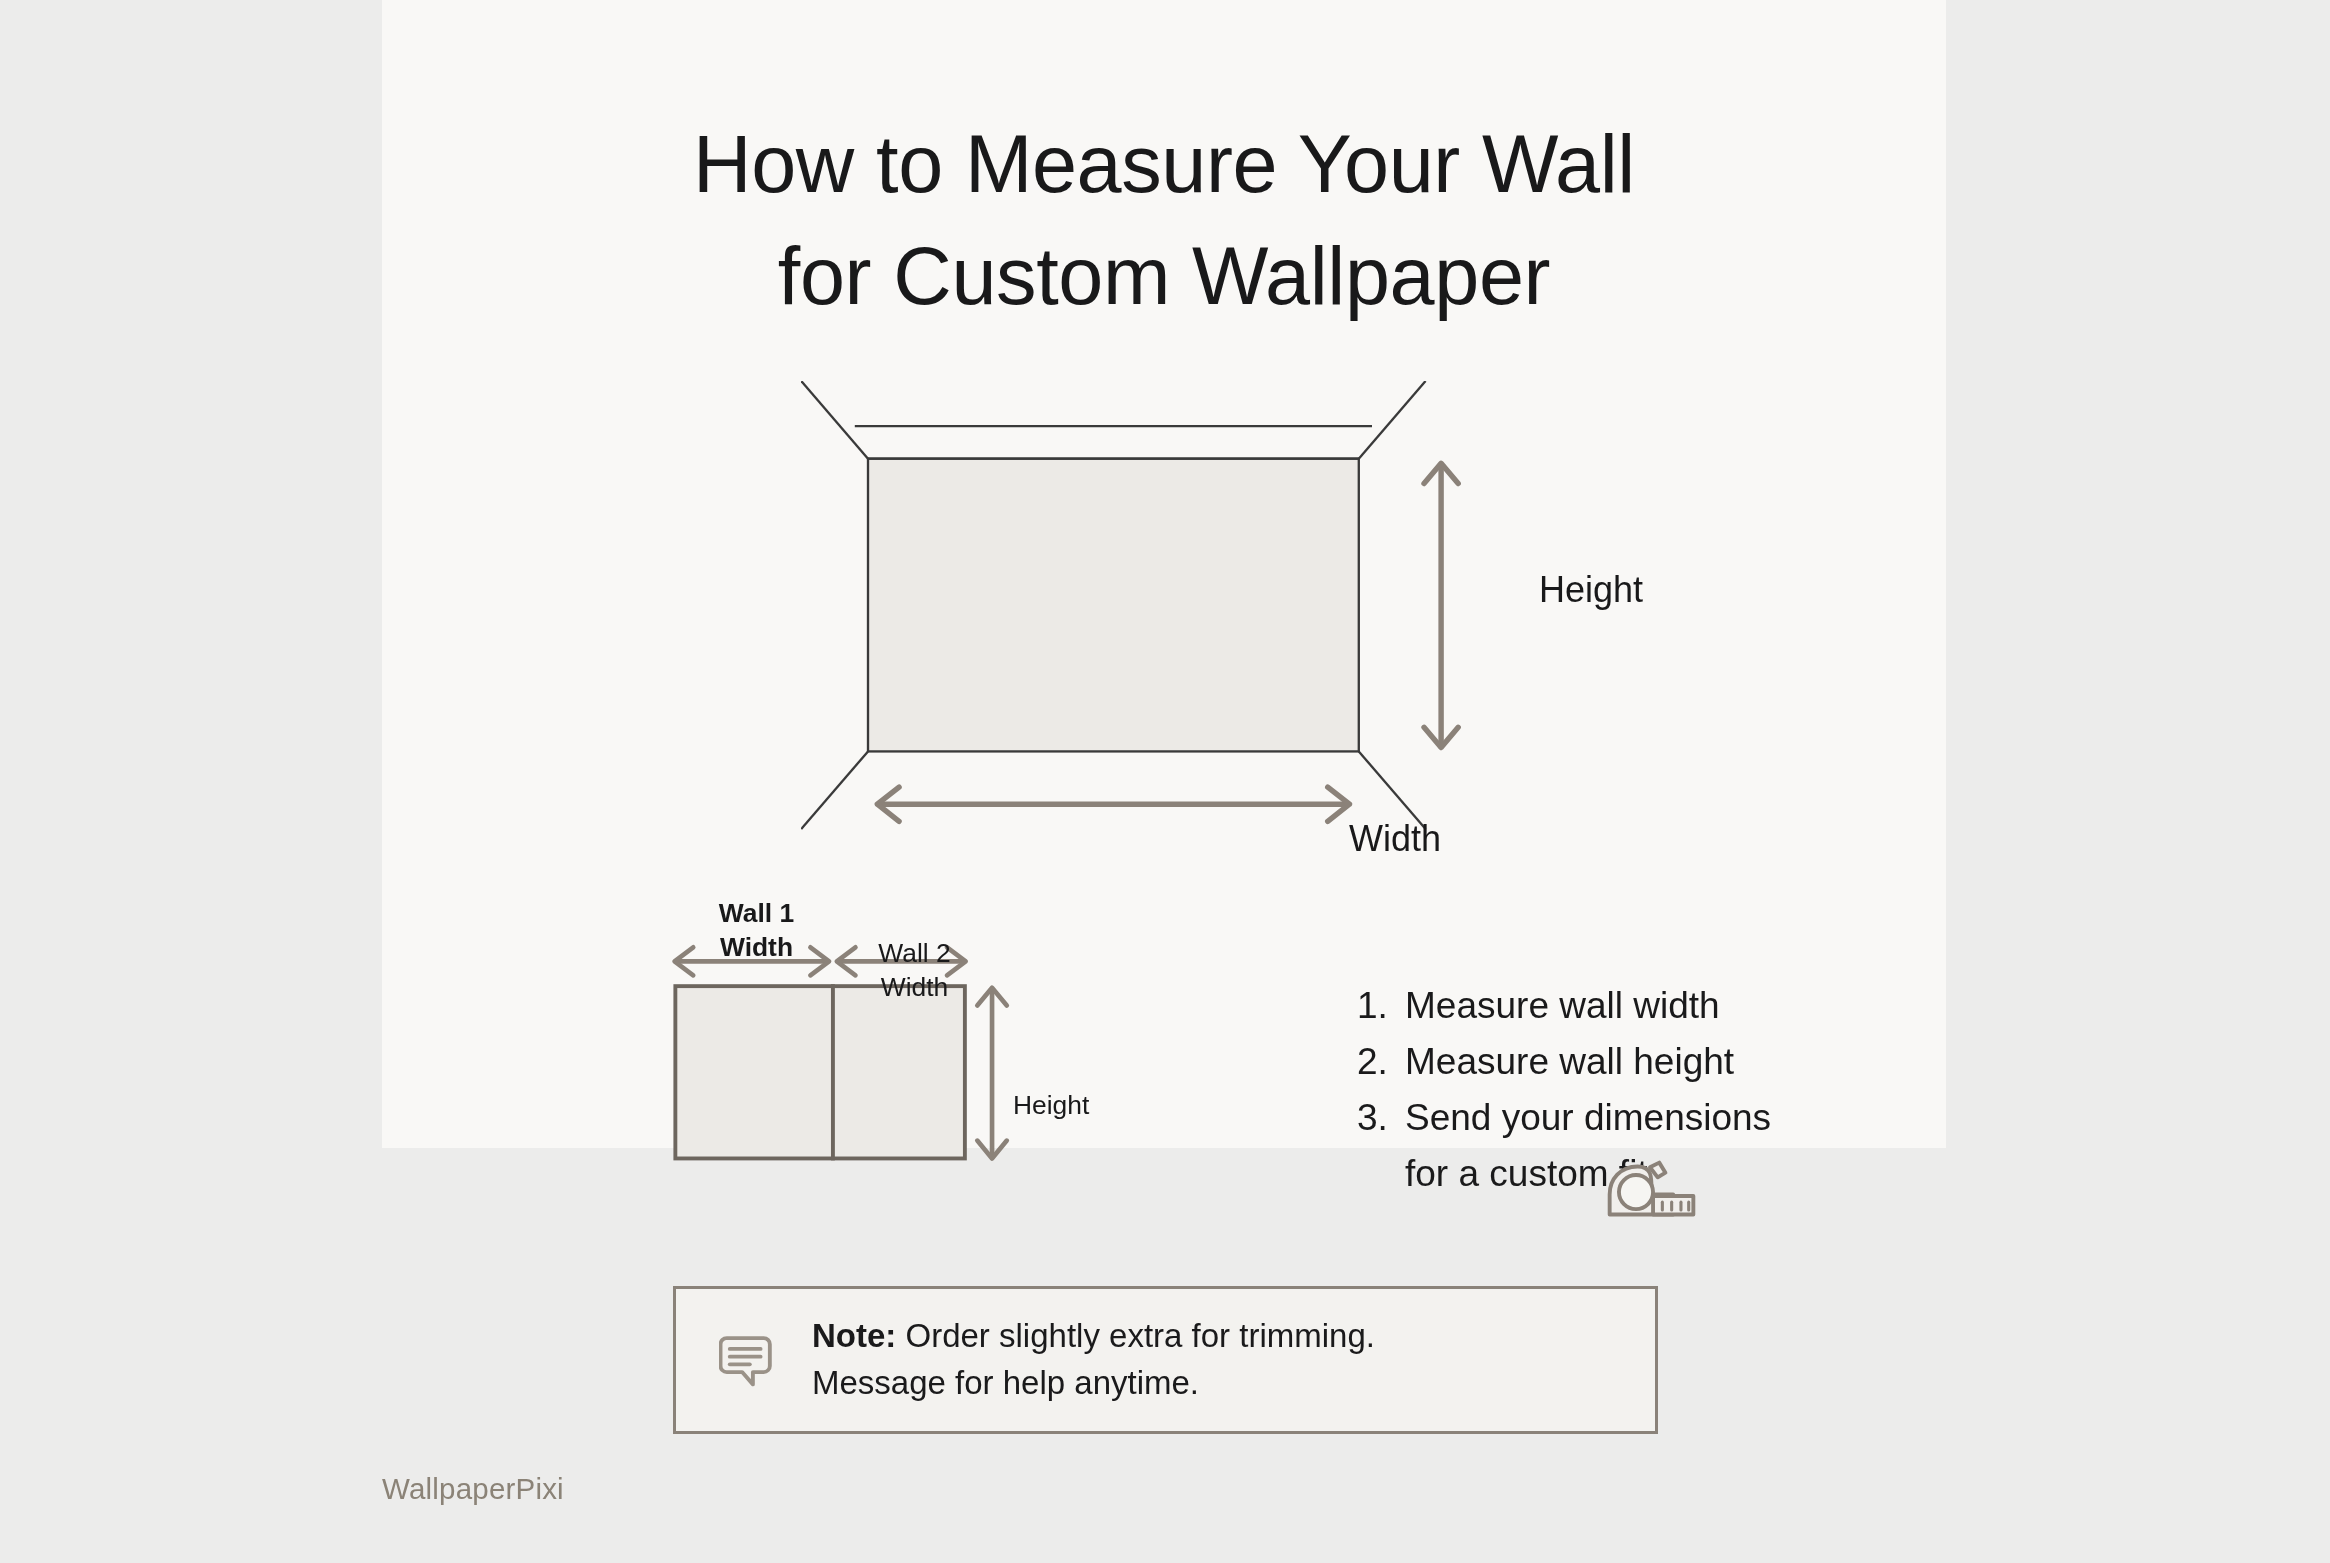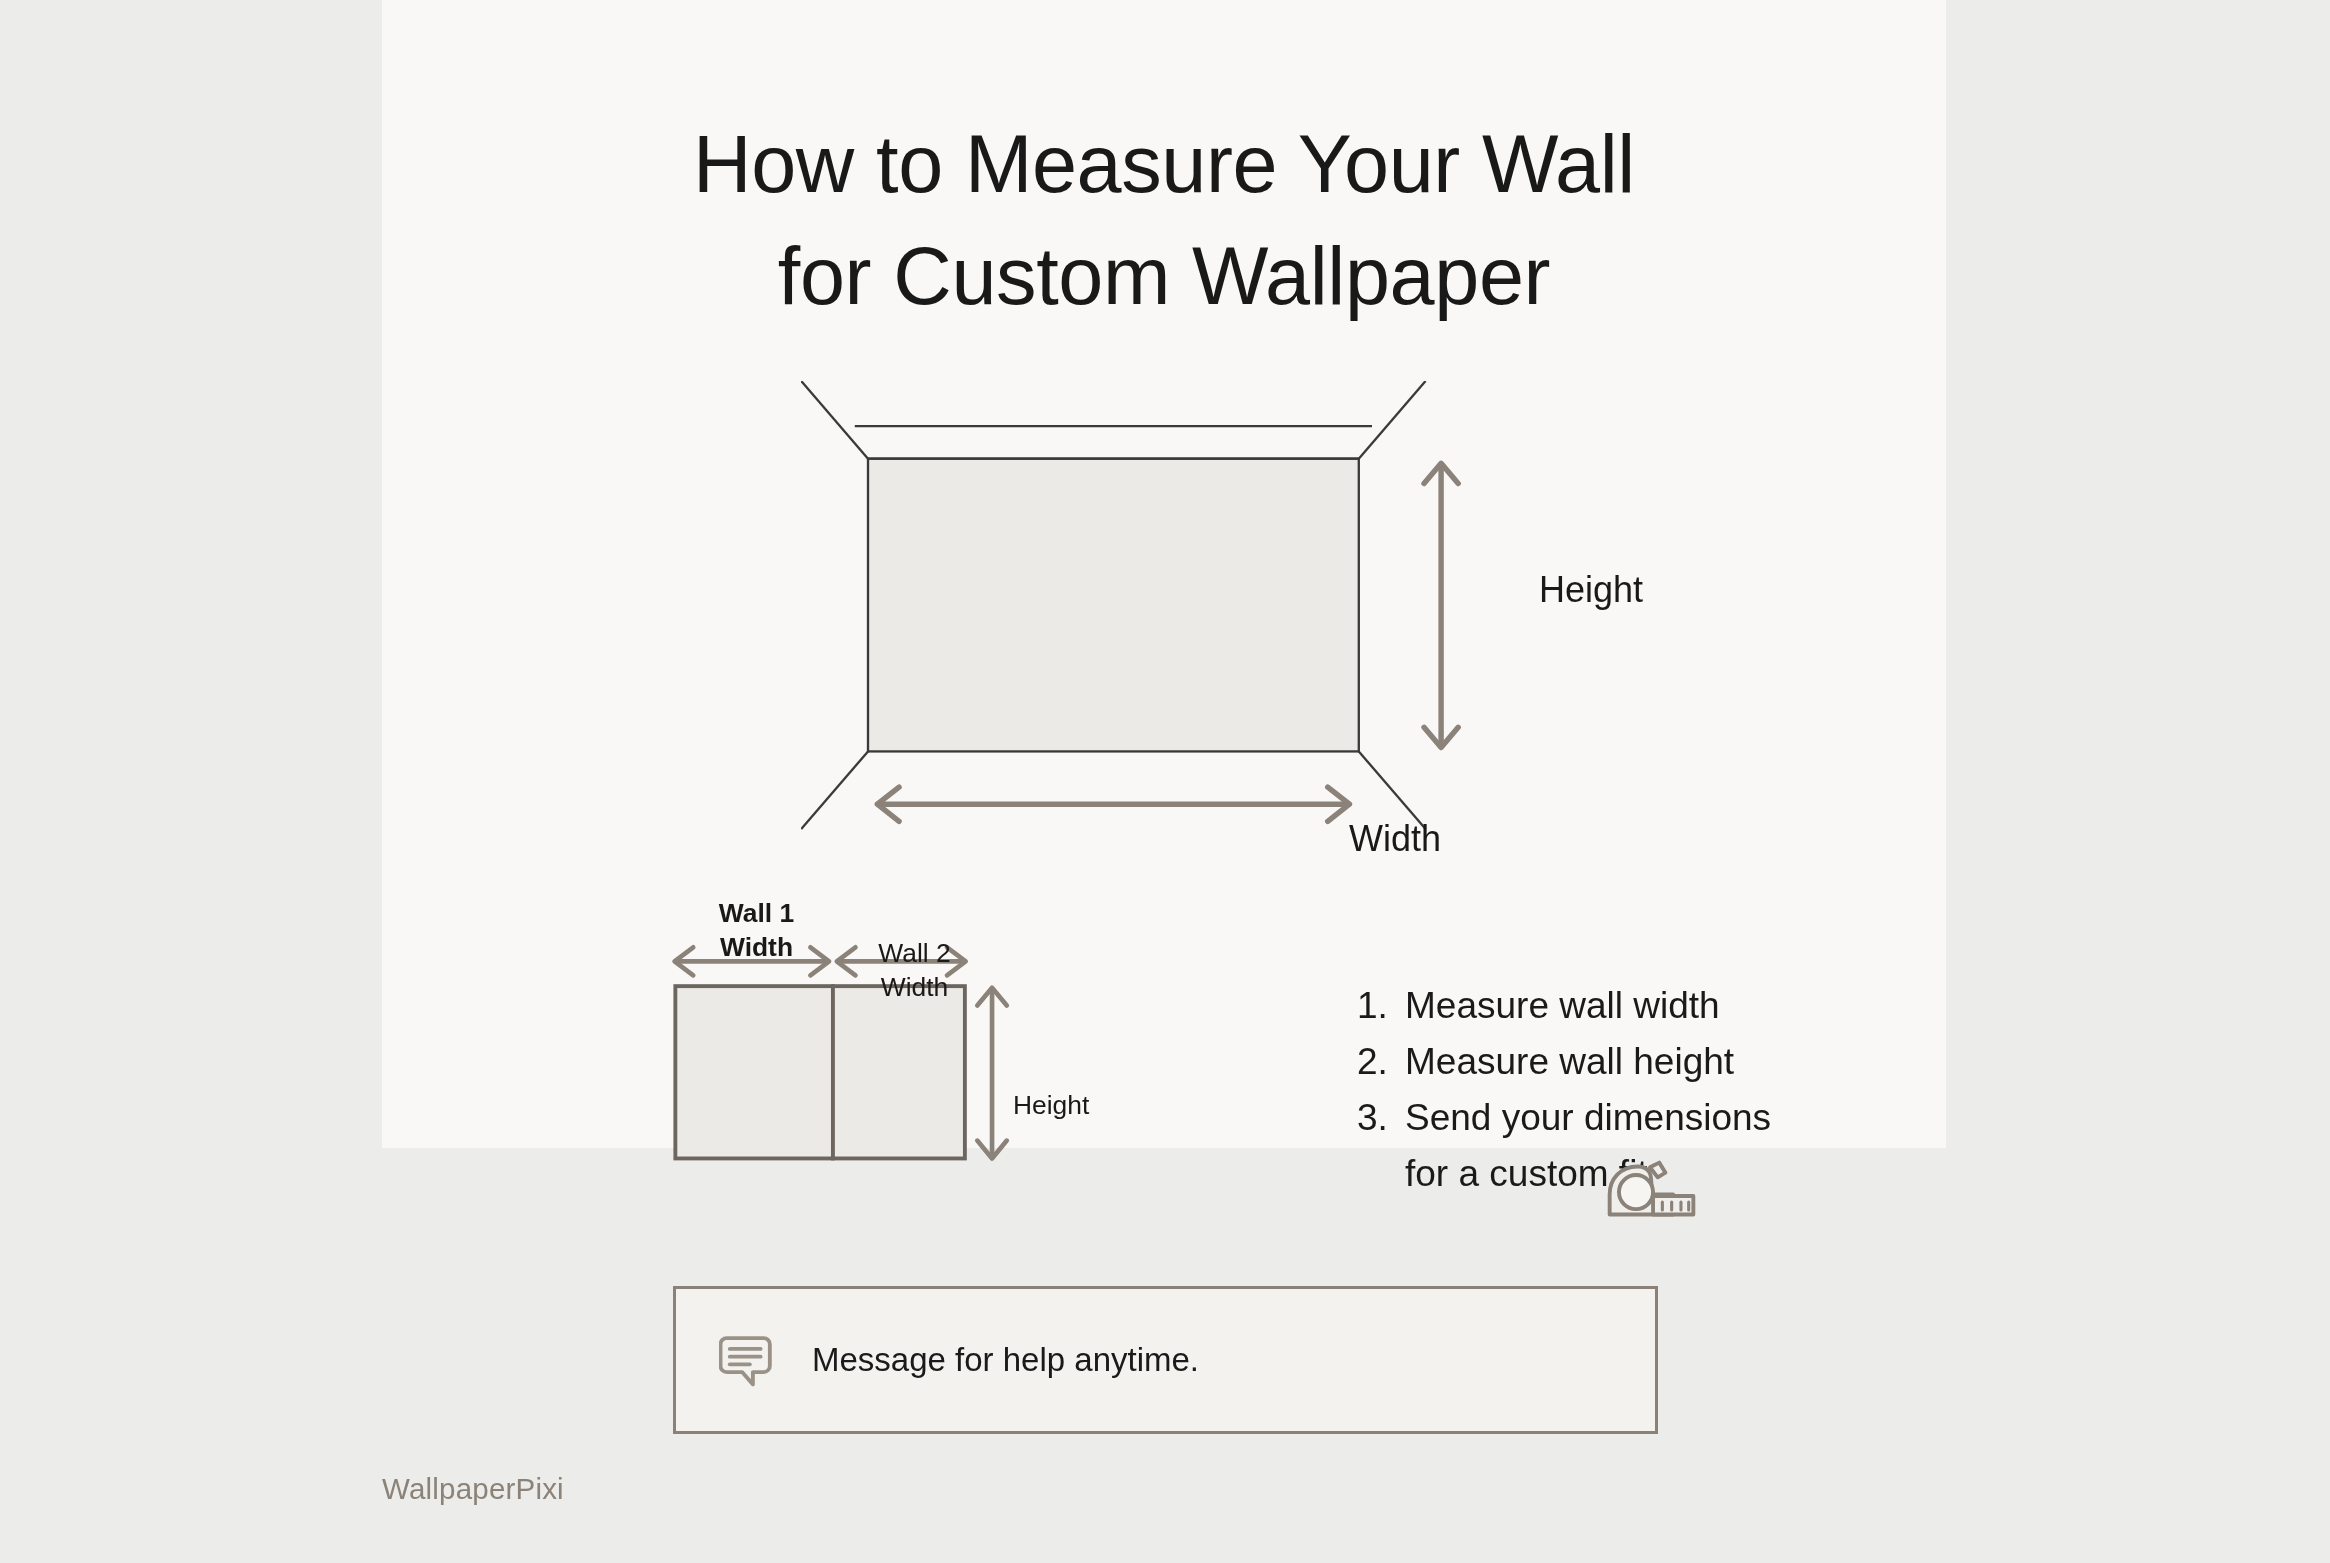--- a/index.html
+++ b/index.html
@@ -293,20 +293,21 @@
         <svg width="57" height="57" viewBox="0 0 74 74" xmlns="http://www.w3.org/2000/svg">
           <path d="M10 8 H58 A8 8 0 0 1 66 16 V44 A8 8 0 0 1 58 52 H44 L44 68 L30 52 H10 A8 8 0 0 1 2 44 V16 A8 8 0 0 1 10 8 Z" fill="none" stroke="#9a9288" stroke-width="5" stroke-linejoin="round"></path>
           <g stroke="#9a9288" stroke-width="5" stroke-linecap="round">
             <line x1="14" y1="22" x2="54" y2="22"></line>
             <line x1="14" y1="32" x2="54" y2="32"></line>
             <line x1="14" y1="42" x2="40" y2="42"></line>
           </g>
         </svg>
       </div>
       <div id="note-text">
+        <span class="note-line"><b>Note:</b><span> Order slightly extra for trimming.</span></span>
         <span class="note-line">Message for help anytime.</span>
       </div>
     </div>
 
     <div id="footer">WallpaperPixi</div>
 
   </div>
 </div>
 
 

